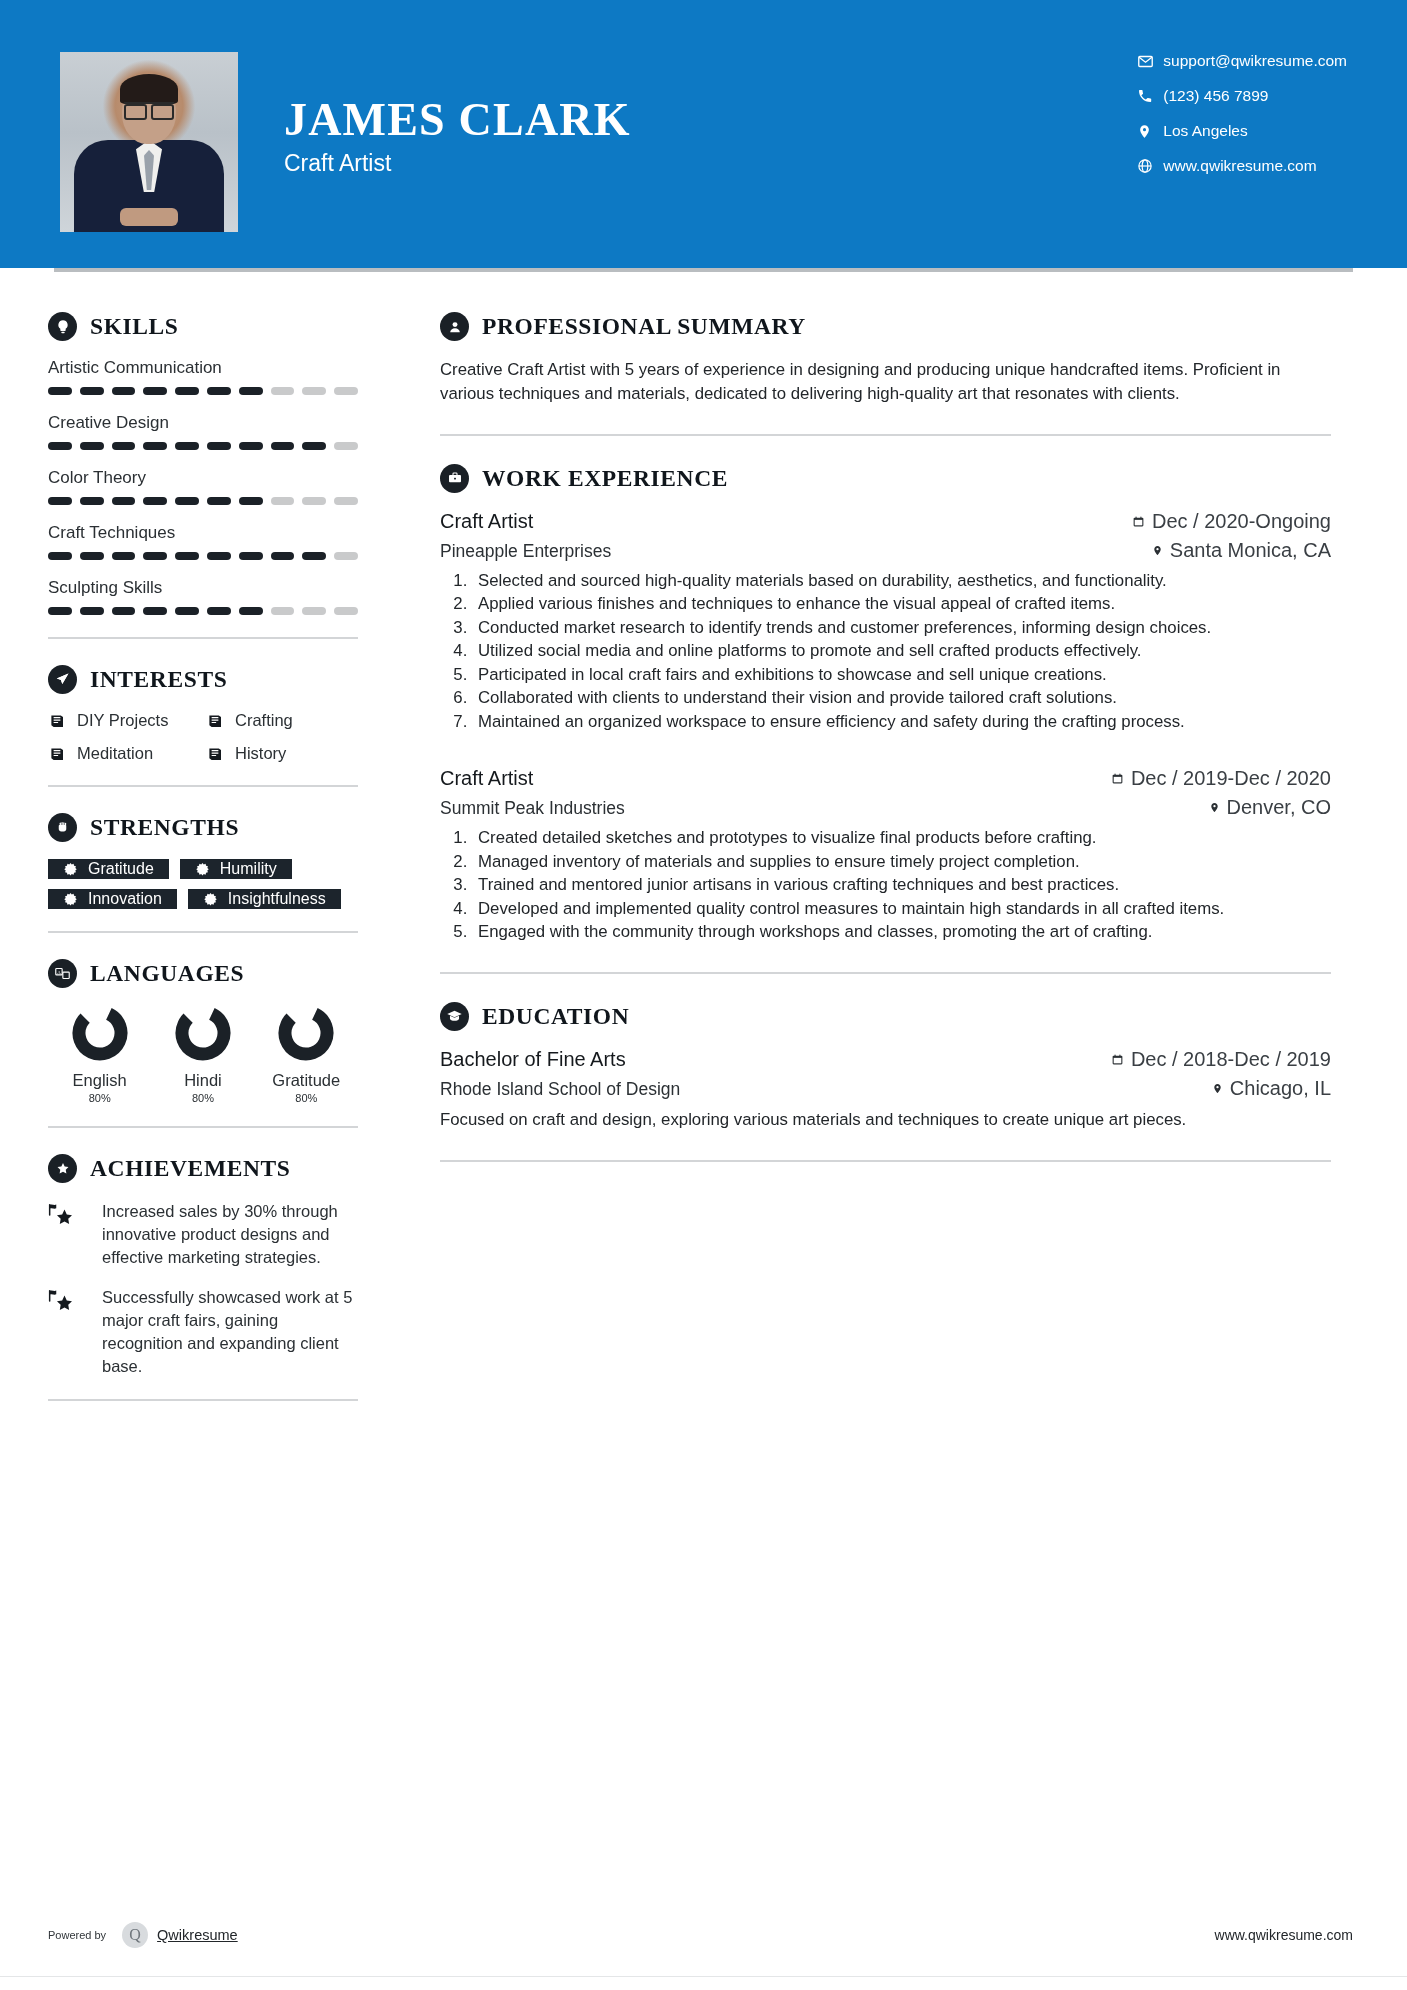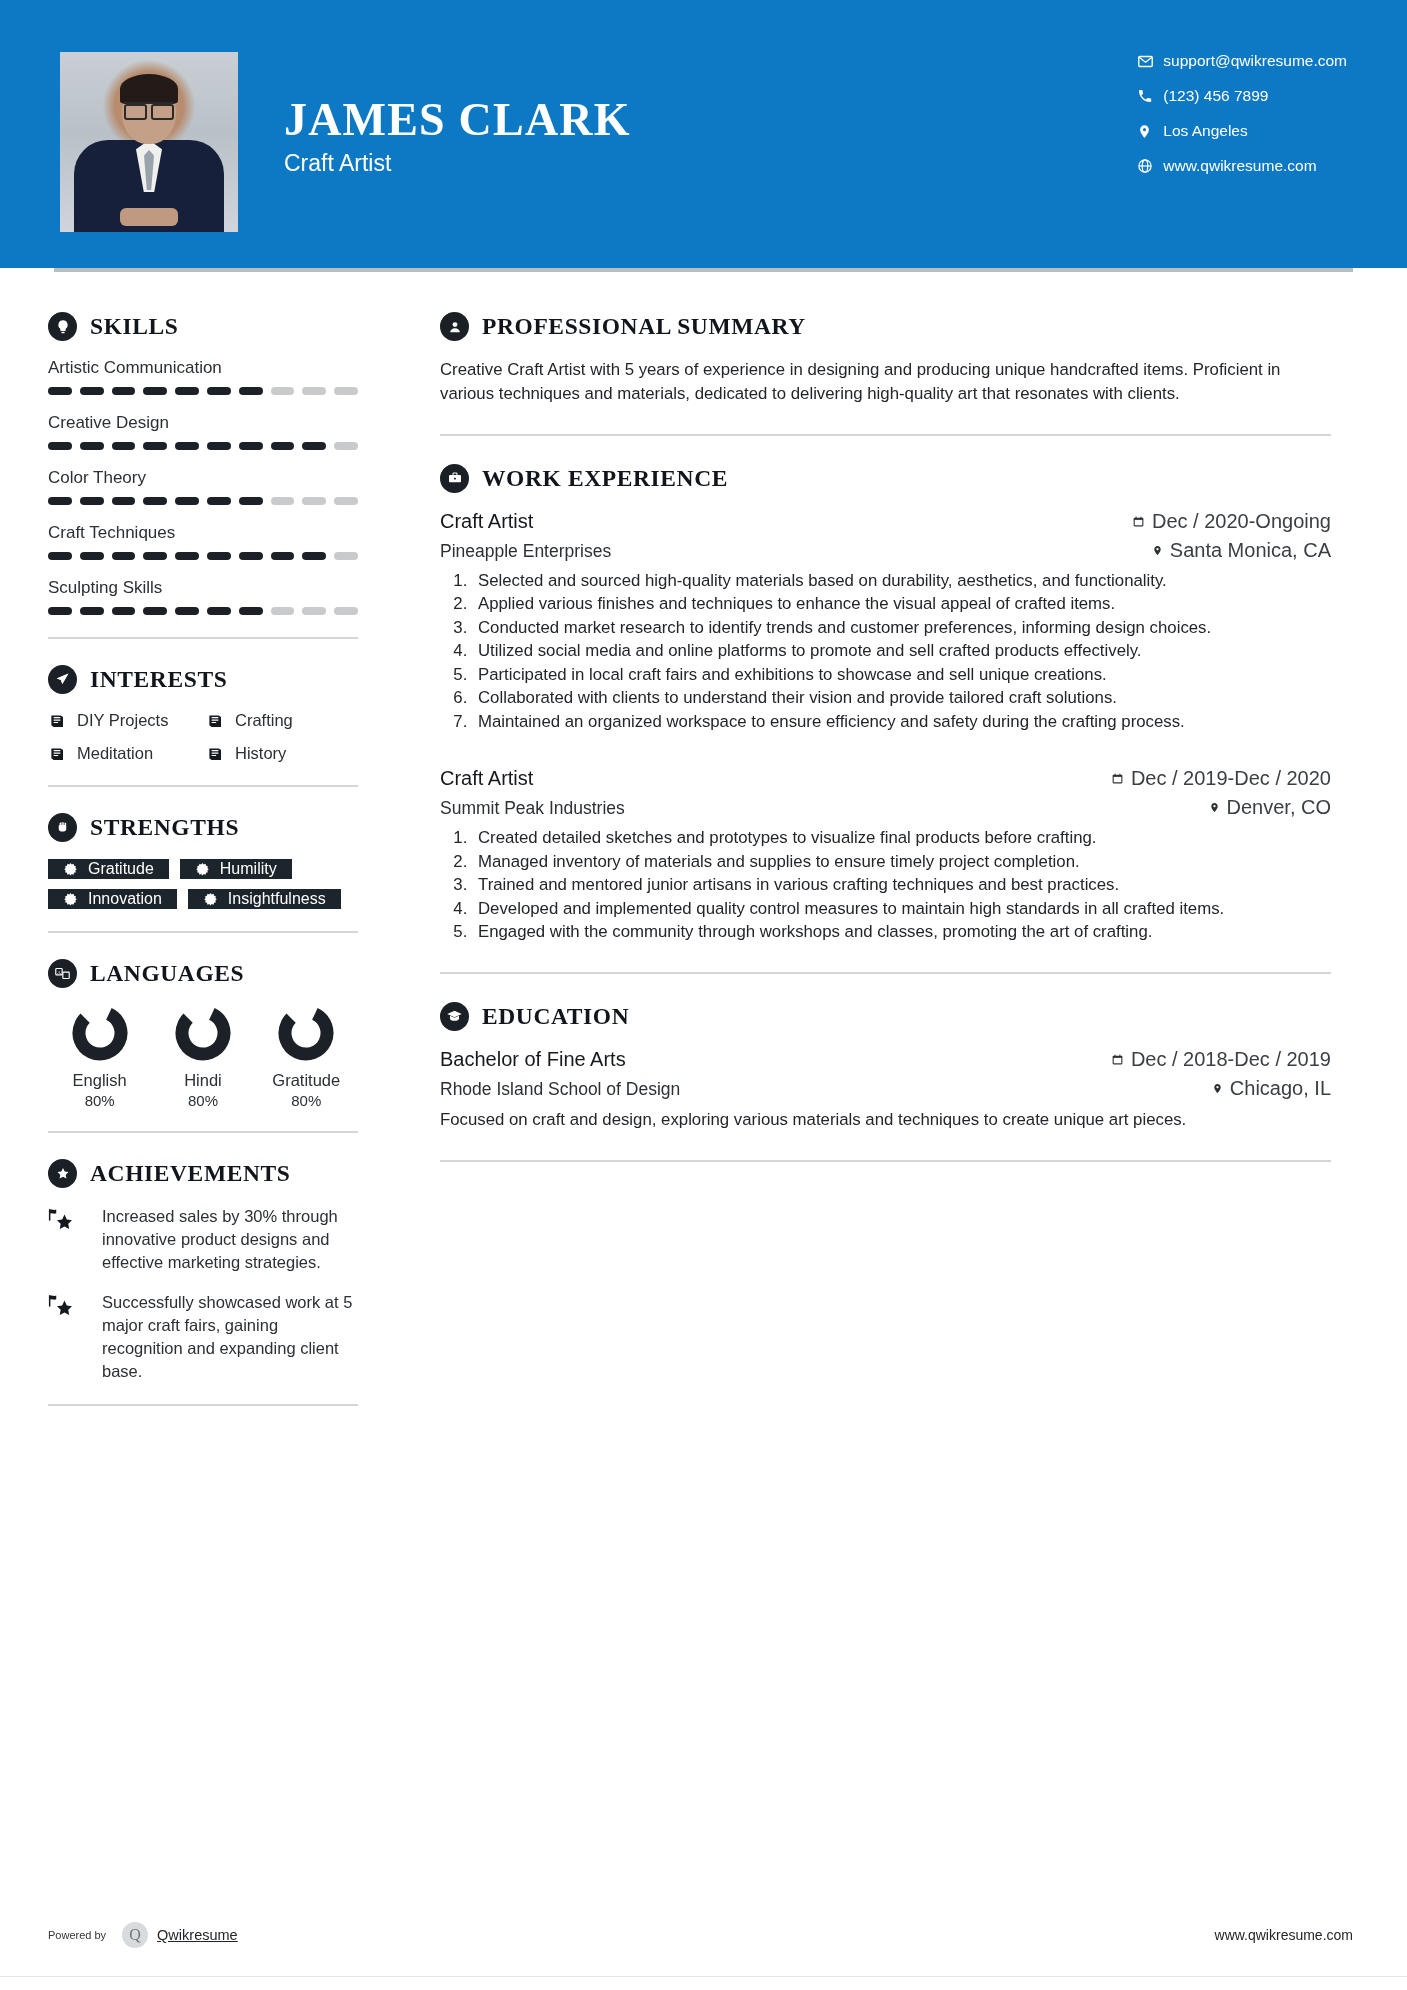--- a/index.html
+++ b/index.html
@@ -258,21 +258,21 @@
     flex-direction: column;
     align-items: center;
   }
   .lang-ring { width: 56px; height: 56px; }
   .lang-name {
     font-size: 16.5px;
     color: #2b3034;
     margin-top: 10px;
   }
   .lang-pct {
-    font-size: 15px;
+    font-size: 11px;
     color: #2b3034;
     margin-top: 2px;
   }
 
   
   .ach {
     display: flex;
     gap: 28px;
     margin-bottom: 18px;
   }

